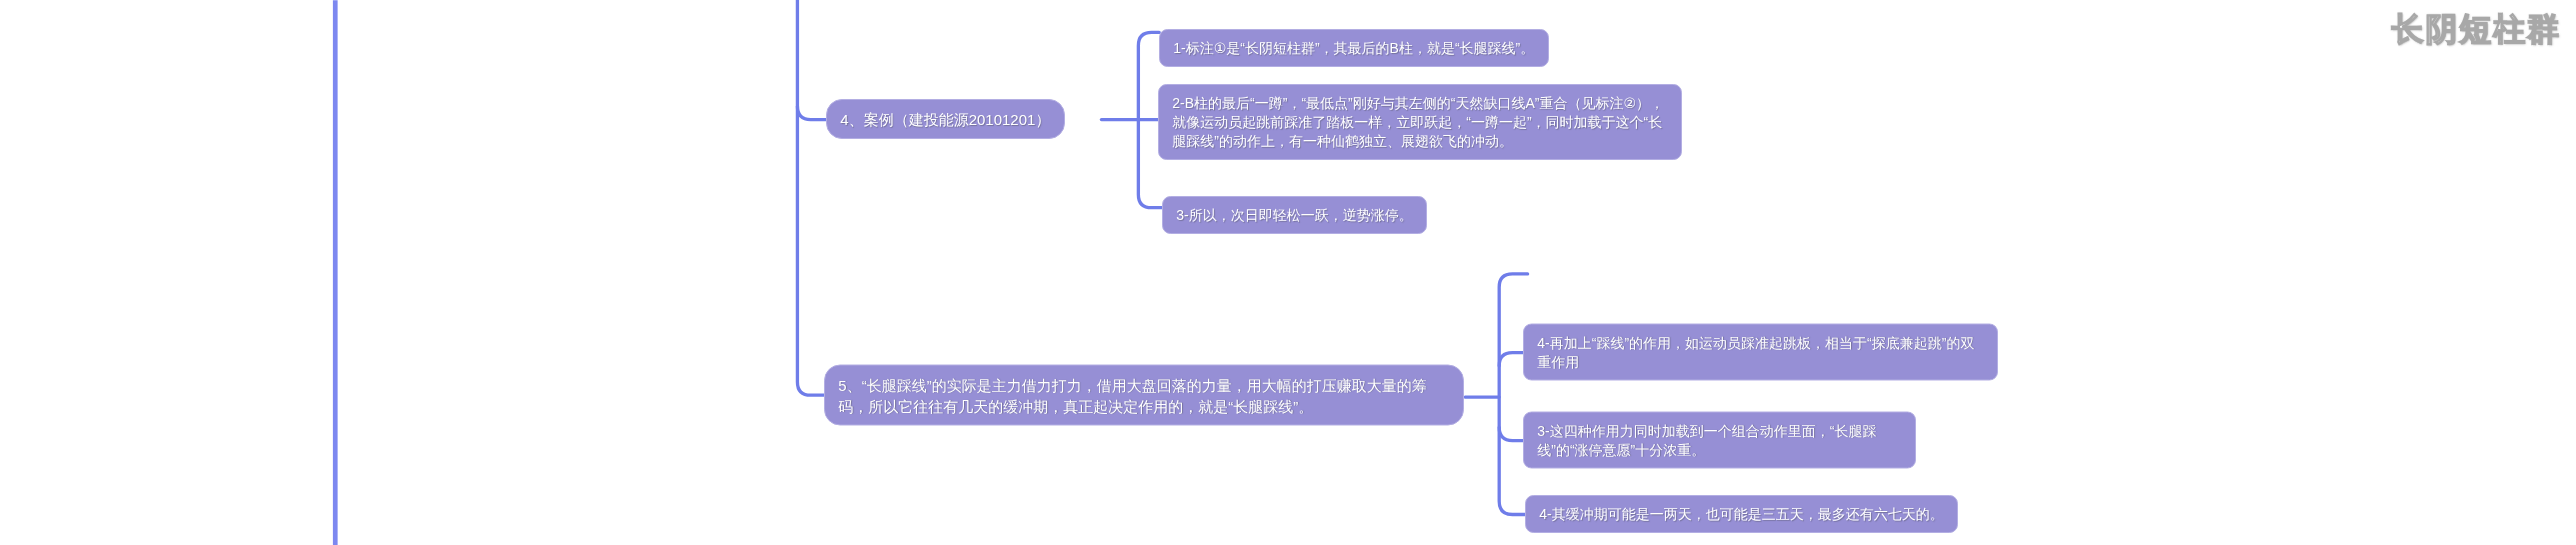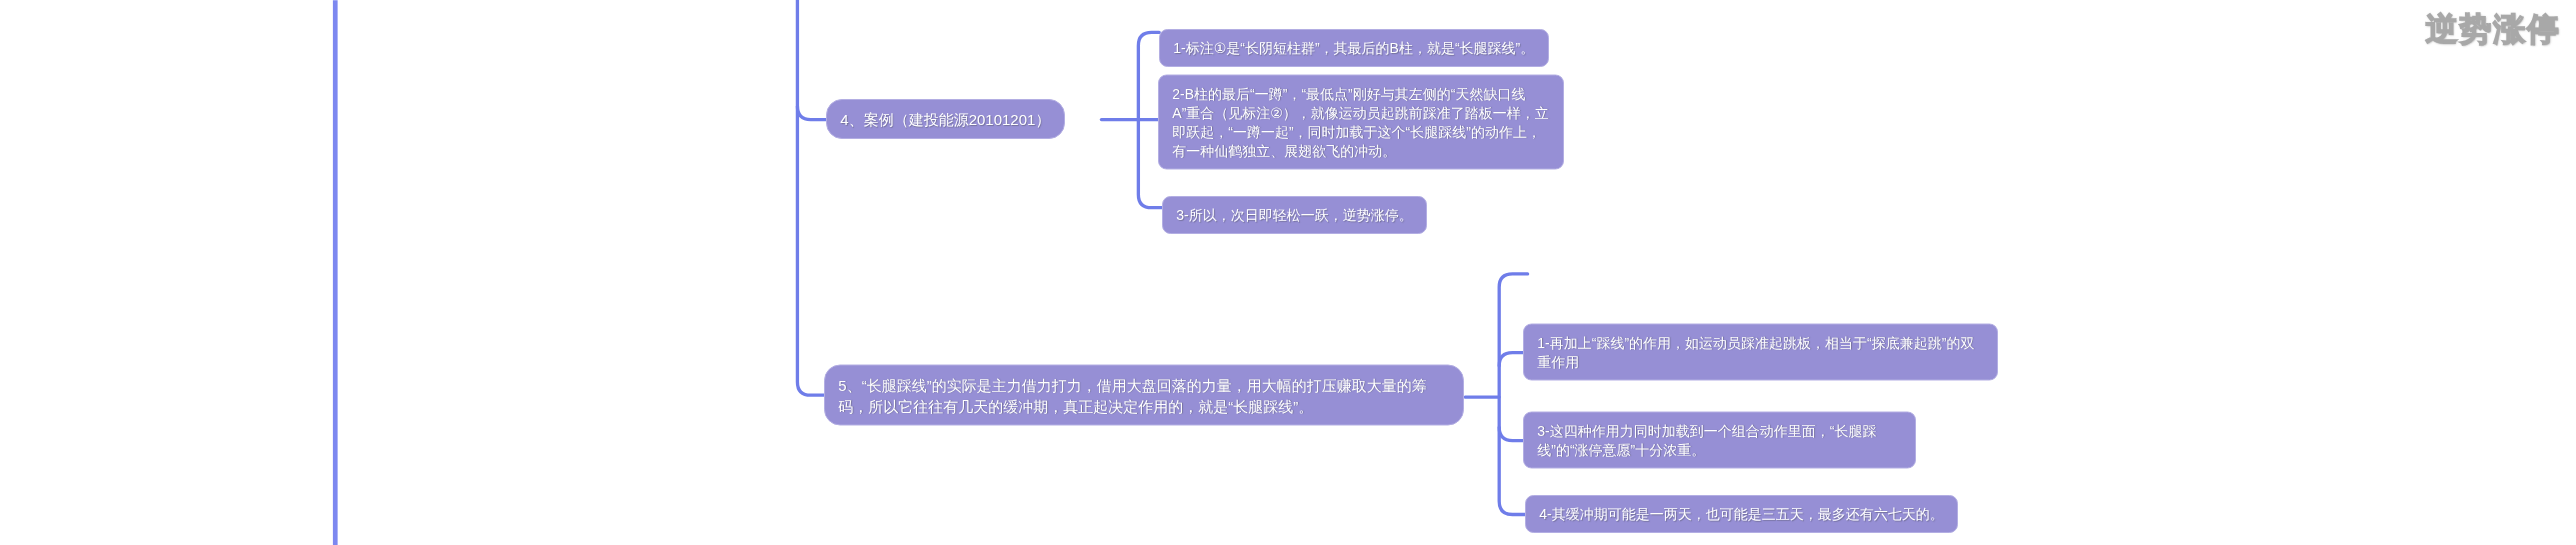--- a/index.html
+++ b/index.html
@@ -54,29 +54,29 @@
     <path class="wire" d="M1547,419 H1583"></path>
     <path class="wire" d="M1613,289 H1597 Q1583,289 1583,303 V529 Q1583,543 1597,543 H1610"></path>
     <path class="wire" d="M1583,386 Q1583,372 1597,372 H1608"></path>
     <path class="wire" d="M1583,451 Q1583,465 1597,465 H1608"></path>
   </svg>
 
   <div class="node main single" style="left:826px;top:119px;">4、案例（建投能源20101201）</div>
 
   <div class="node single" style="left:1159px;top:48px;">1-标注①是“长阴短柱群”，其最后的B柱，就是“长腿踩线”。</div>
 
-  <div class="node" style="left:1158px;top:122px;width:406px;">2-B柱的最后“一蹲”，“最低点”刚好与其左侧的“天然缺口线A”重合（见标注②），就像运动员起跳前踩准了踏板一样，立即跃起，“一蹲一起”，同时加载于这个“长腿踩线”的动作上，有一种仙鹤独立、展翅欲飞的冲动。</div>
+  <div class="node" style="left:1158px;top:122px;width:524px;">2-B柱的最后“一蹲”，“最低点”刚好与其左侧的“天然缺口线A”重合（见标注②），就像运动员起跳前踩准了踏板一样，立即跃起，“一蹲一起”，同时加载于这个“长腿踩线”的动作上，有一种仙鹤独立、展翅欲飞的冲动。</div>
 
   <div class="node single" style="left:1162px;top:207px;margin-top:8px;">3-所以，次日即轻松一跃，逆势涨停。</div>
 
   <div class="node main" style="left:824px;top:395px;width:640px;">5、“长腿踩线”的实际是主力借力打力，借用大盘回落的力量，用大幅的打压赚取大量的筹码，所以它往往有几天的缓冲期，真正起决定作用的，就是“长腿踩线”。</div>
 
 
-  <div class="node" style="left:1523px;top:352px;width:475px;">1-再加上“踩线”的作用，如运动员踩准起跳板，相当于“探底兼起跳”的双重作用</div>
+  <div class="node" style="left:1523px;top:352px;width:475px;">4-再加上“踩线”的作用，如运动员踩准起跳板，相当于“探底兼起跳”的双重作用</div>
 
   <div class="node" style="left:1523px;top:440px;width:393px;">3-这四种作用力同时加载到一个组合动作里面，“长腿踩线”的“涨停意愿”十分浓重。</div>
 
   <div class="node single" style="left:1525px;top:514px;">4-其缓冲期可能是一两天，也可能是三五天，最多还有六七天的。</div>
 
-  <div class="watermark">逆势涨停</div>
+  <div class="watermark">长阴短柱群</div>
 
 </div>
 
 
 </body></html>

